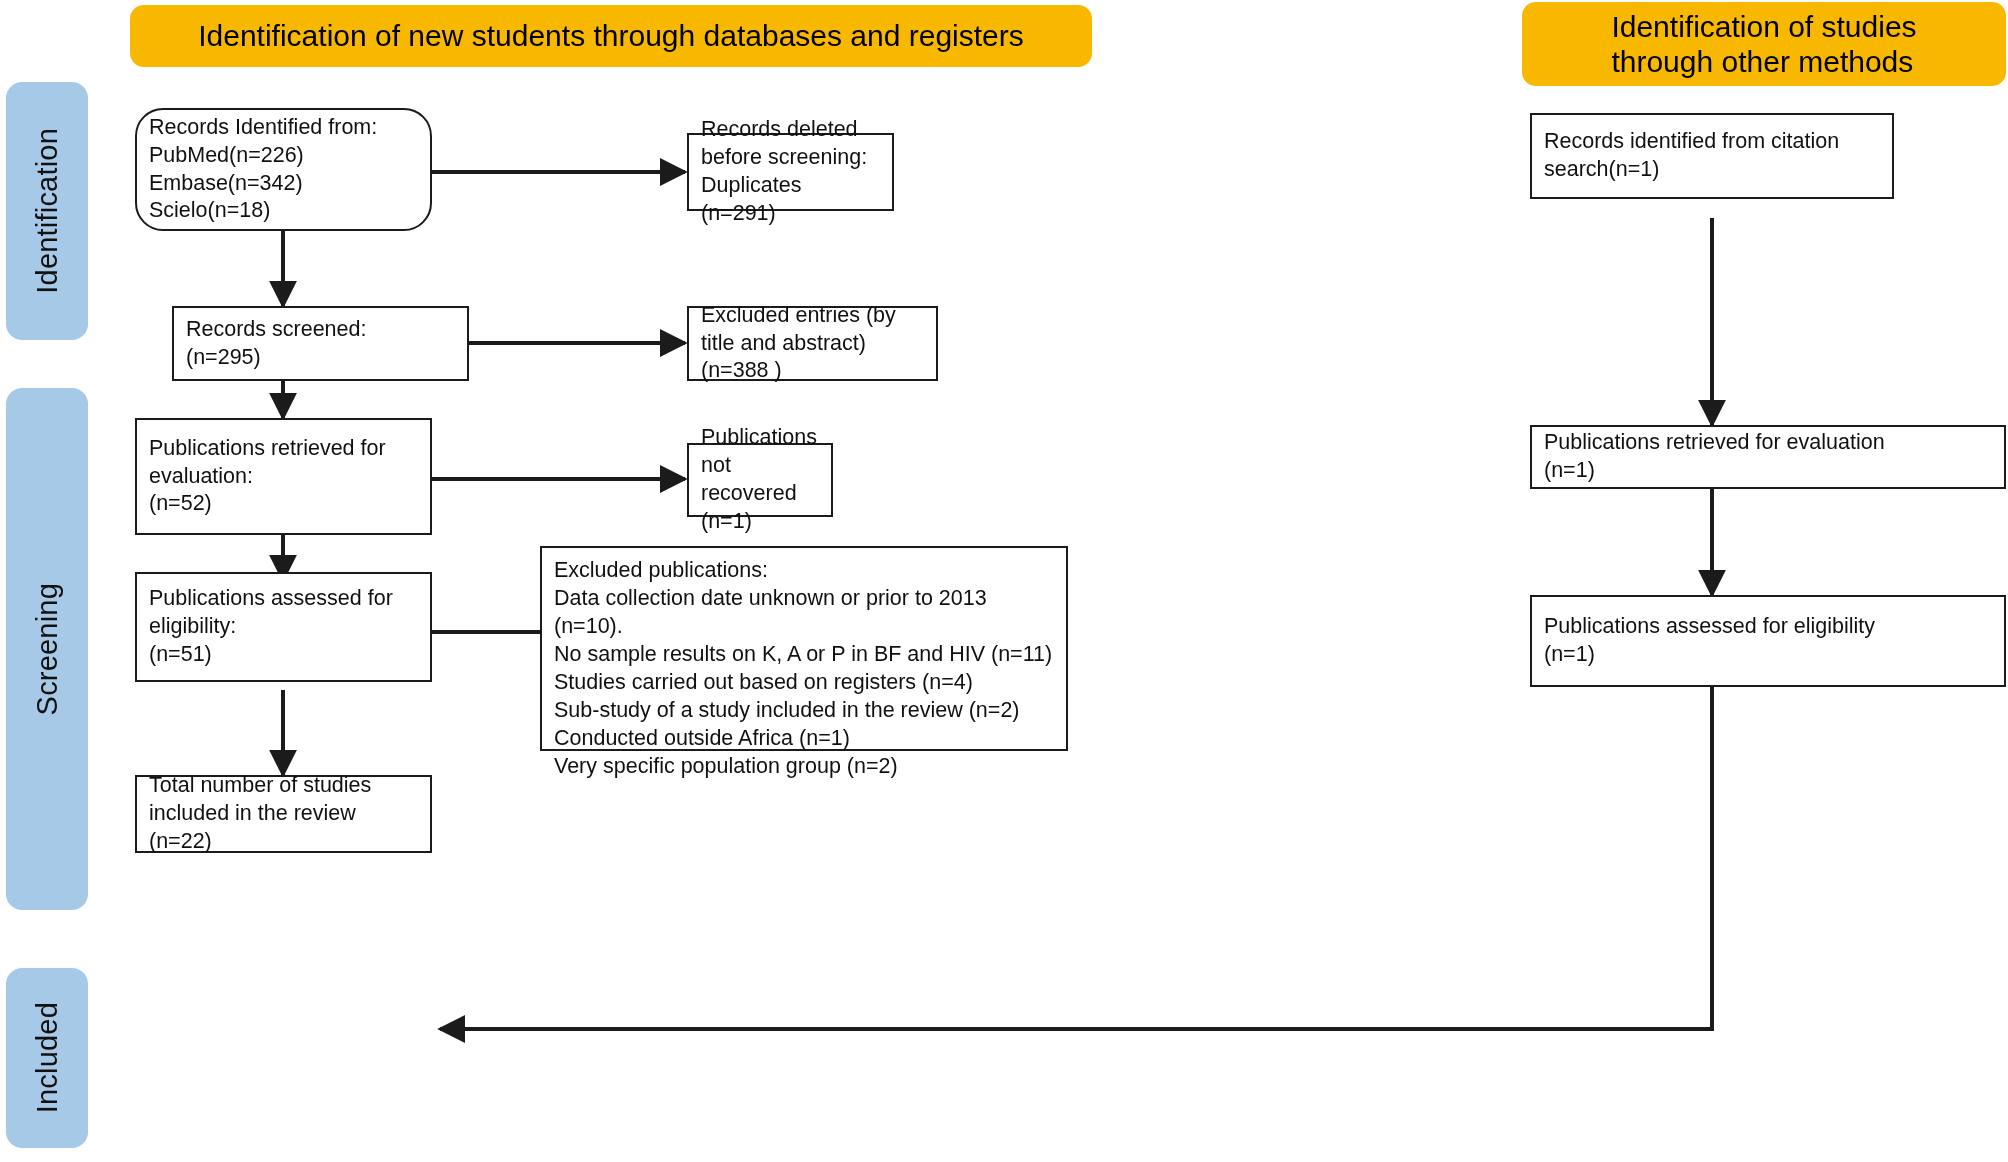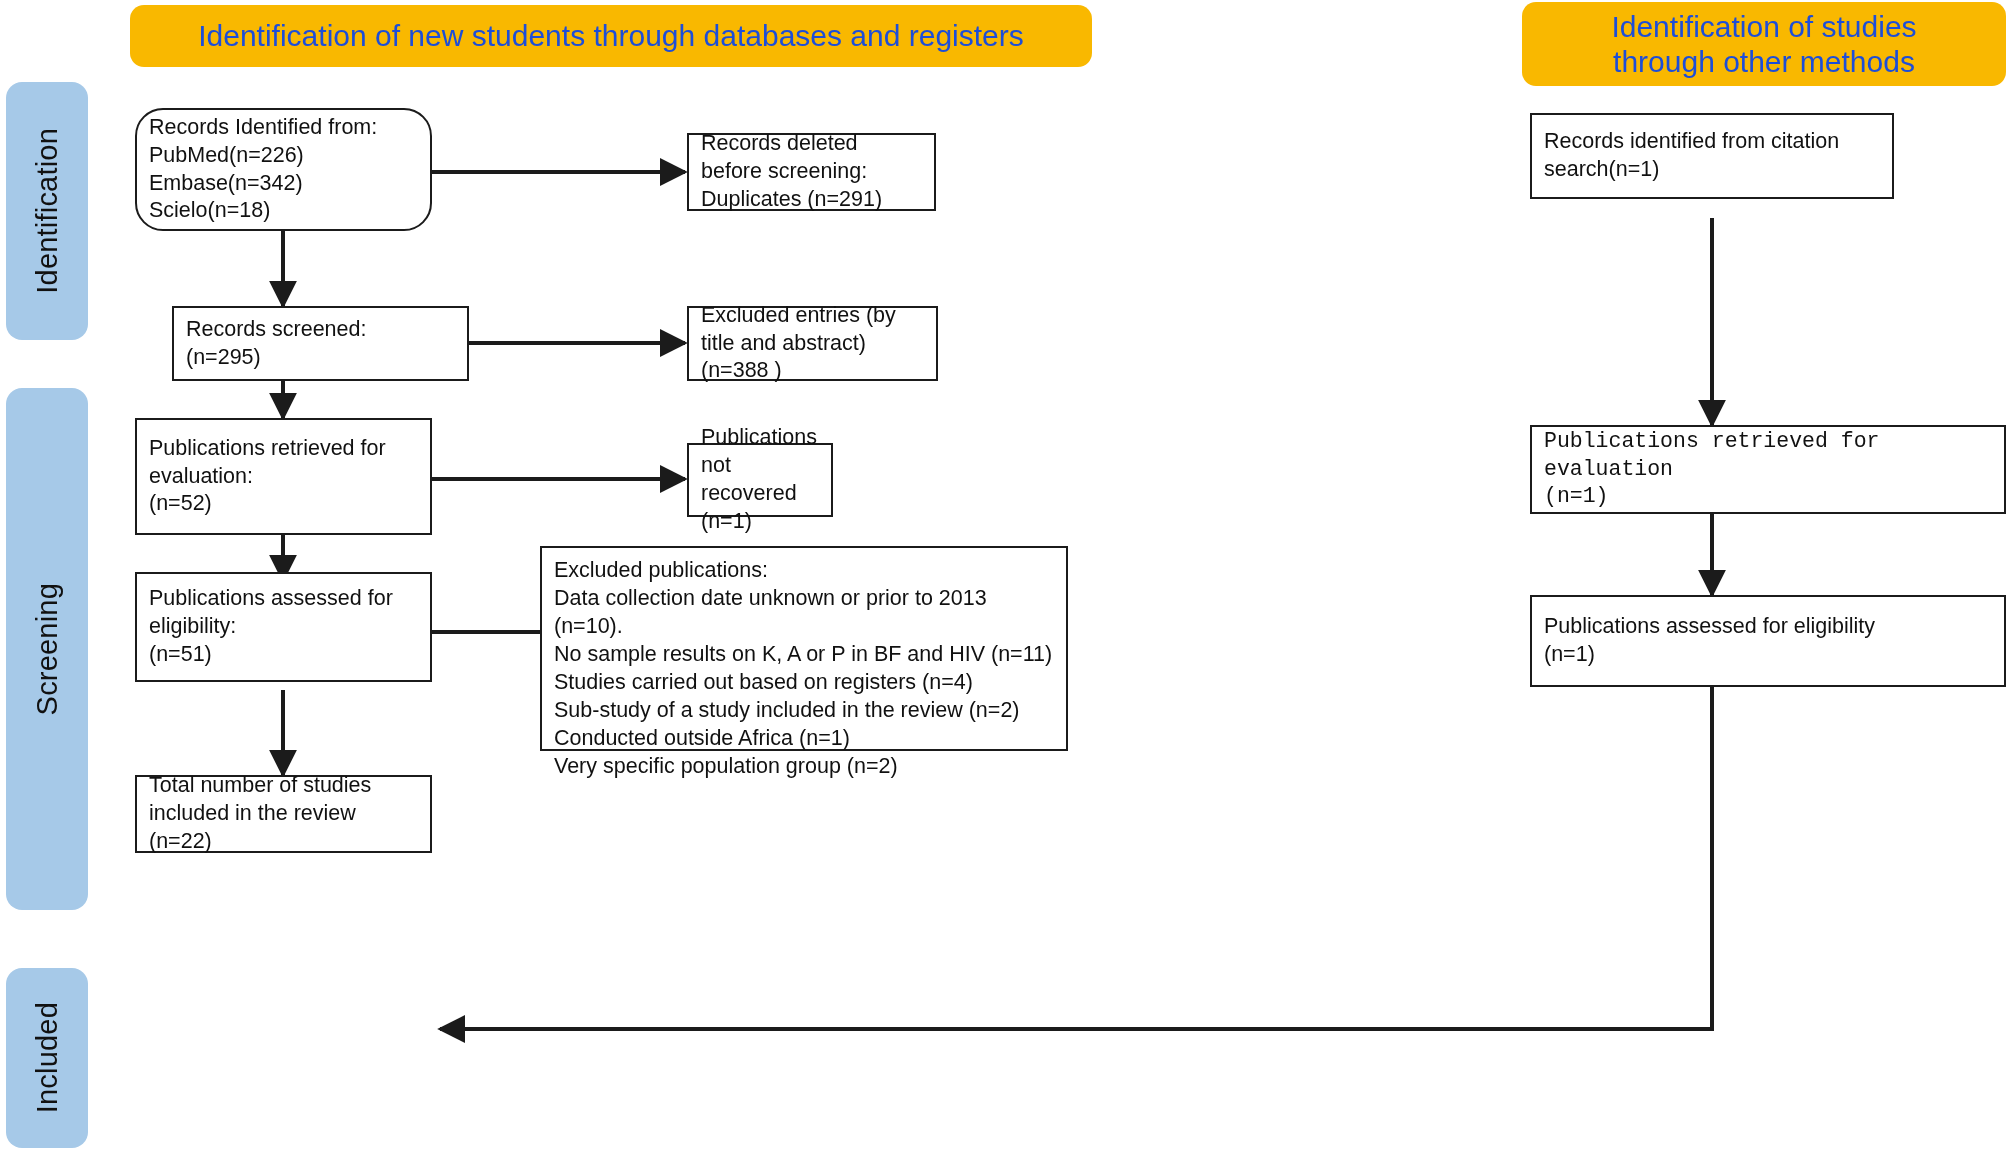--- a/index.html
+++ b/index.html
@@ -37,22 +37,21 @@
   }
 
   
   .section-header {
     position: absolute;
     background: #f9b800;
     border-radius: 14px;
     display: flex;
     align-items: center;
     justify-content: center;
-    text-align: center;
-    color: #1d4ed8;
+    color: #000000;
     font-size: 30px;
     line-height: 1.18;
     padding: 17px 10px;
     box-sizing: border-box;
   }
 
   
   .flow-box {
     position: absolute;
     background: #ffffff;
@@ -125,21 +124,21 @@
 
   <div class="section-header" style="left:130px; top:5px; width:962px; height:62px;">Identification of new students through databases and registers</div>
   <div class="section-header" style="left:1522px; top:2px; width:484px; height:84px; white-space:pre-line;">Identification of studies
 through other methods</div>
 
   <div class="flow-box" style="left:135px; top:108px; width:297px; height:123px;border-radius:28px;">Records Identified from:
 PubMed(n=226)
 Embase(n=342)
 Scielo(n=18)</div>
 
-  <div class="flow-box" style="left:687px; top:133px; width:249px; height:78px;">Records deleted before screening:
+  <div class="flow-box" style="left:687px; top:133px; width:207px; height:78px;">Records deleted before screening:
 Duplicates (n=291)</div>
 
   <div class="flow-box" style="left:135px; top:306px; width:297px; height:75px;margin-left:37px;">Records screened:
 (n=295)</div>
 
   <div class="flow-box" style="left:687px; top:306px; width:251px; height:75px;">Excluded entries (by title and abstract)
 (n=388 )</div>
 
   <div class="flow-box" style="left:135px; top:418px; width:297px; height:117px;">Publications retrieved for
 evaluation:
@@ -159,19 +158,19 @@
 Sub-study of a study included in the review (n=2)
 Conducted outside Africa (n=1)
 Very specific population group (n=2)</div>
 
   <div class="flow-box" style="left:135px; top:775px; width:297px; height:78px;">Total number of studies
 included in the review (n=22)</div>
 
   <div class="flow-box" style="left:1530px; top:113px; width:364px; height:86px;">Records identified from citation
 search(n=1)</div>
 
-  <div class="flow-box" style="left:1530px; top:425px; width:476px; height:89px;font-family:Liberation Mono, monospace;">Publications retrieved for evaluation
+  <div class="flow-box" style="left:1530px; top:425px; width:476px; height:64px;">Publications retrieved for evaluation
 (n=1)</div>
 
   <div class="flow-box" style="left:1530px; top:595px; width:476px; height:92px;">Publications assessed for eligibility
 (n=1)</div>
 
 </div>
 
 </body></html>

